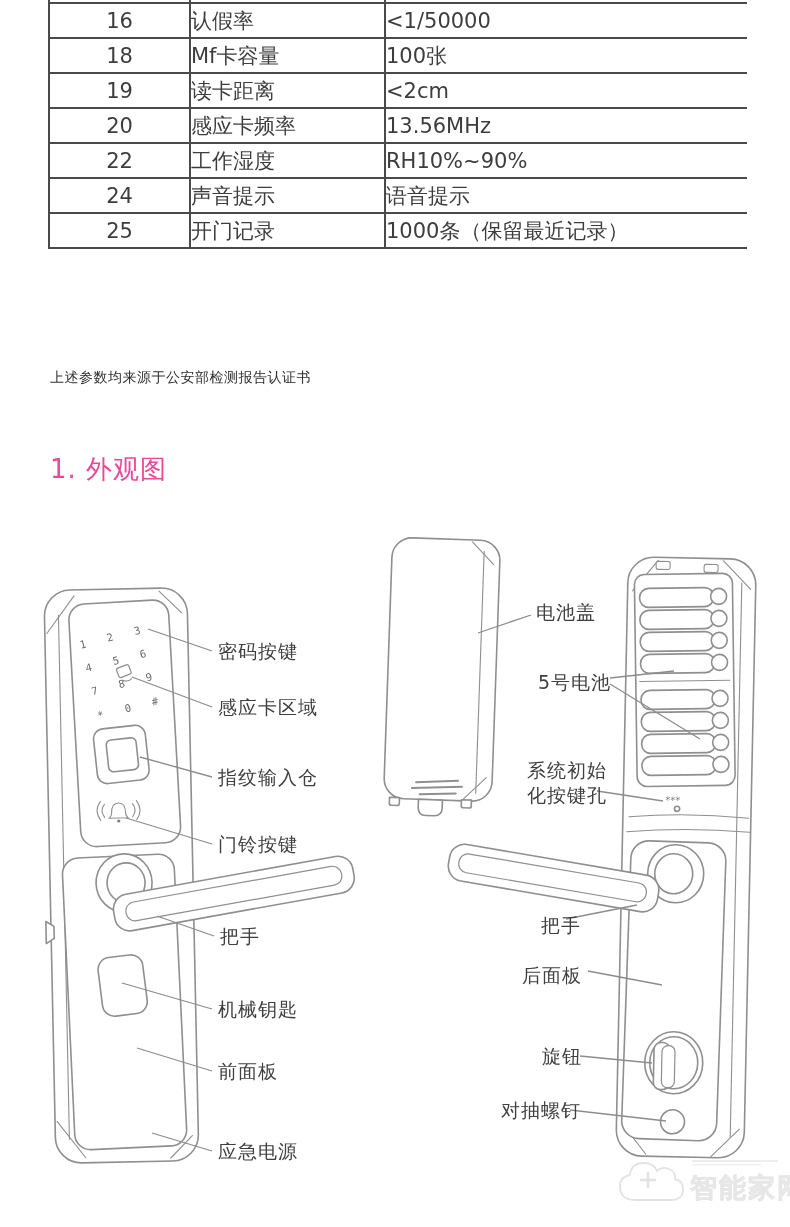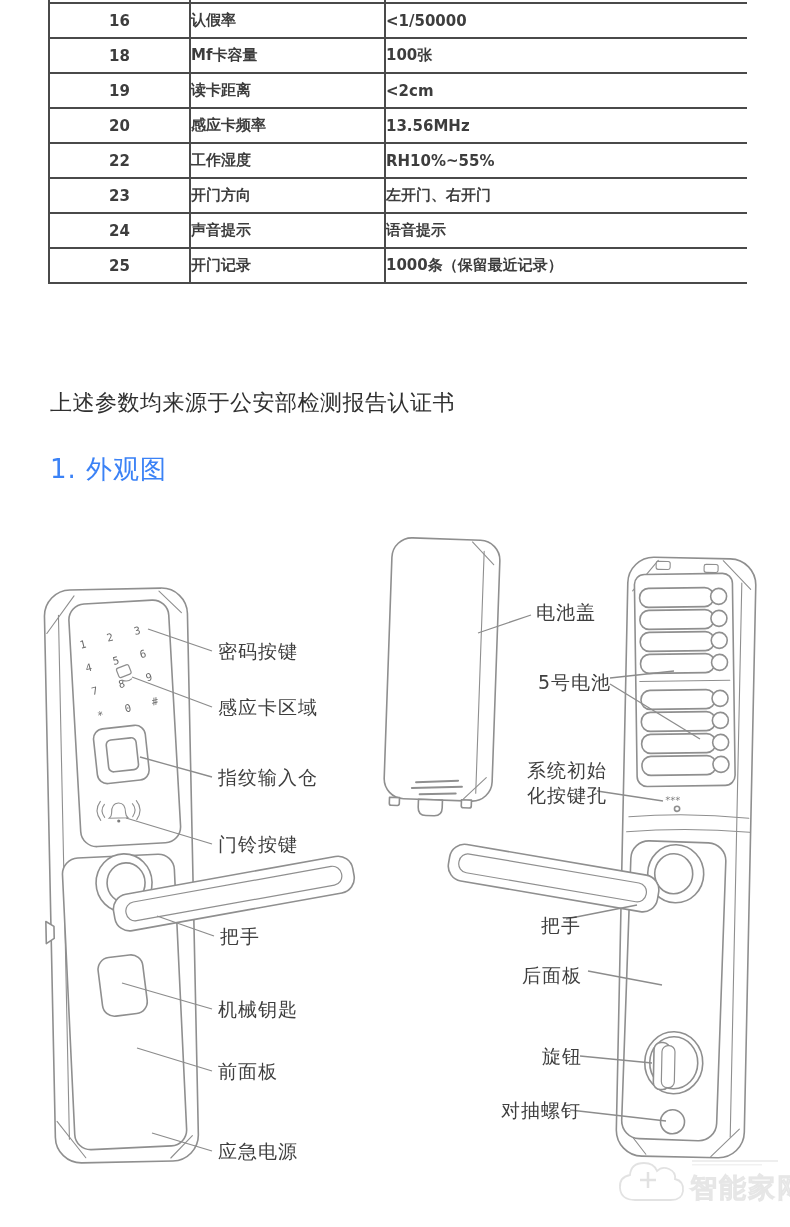--- a/index.html
+++ b/index.html
@@ -5,29 +5,29 @@
   html,body{margin:0;padding:0}
   body{
     width:790px;height:1227px;position:relative;background:#fff;
     font-family:"DejaVu Sans",sans-serif;color:#3d3d3d;overflow:hidden;
   }
   
   .table-wrap{position:absolute;top:0;left:48px;width:702px;height:357px;overflow:hidden}
   table.spec{border-collapse:collapse;table-layout:fixed;width:698px;margin-top:-33px}
   table.spec td{
     border:2px solid #4a4a4a;height:35px;box-sizing:border-box;
-    font-size:15px;color:#3d3d3d;padding:0;white-space:nowrap;overflow:hidden;font-weight:bold;
+    font-size:21px;color:#3d3d3d;padding:0;white-space:nowrap;overflow:hidden;
   }
   table.spec td:last-child{border-right:none}
   td.c-no{text-align:center;font-size:23px;color:#3f3f3f}
   td.c-name{padding-left:32px}
   td.c-value{padding-left:30px}
   
-  .note{position:absolute;left:50px;top:388px;font-size:22px;color:#2f2f2f;letter-spacing:0.5px}
-  .heading{position:absolute;left:50px;top:452px;font-size:26px;color:#3b82f6;letter-spacing:1px}
+  .note{position:absolute;left:50px;top:369px;font-size:14px;color:#2f2f2f;letter-spacing:0.5px}
+  .heading{position:absolute;left:50px;top:452px;font-size:26px;color:#ec4899;letter-spacing:1px}
   
   svg.diagram{position:absolute;left:0;top:505px}
   .art{stroke:#8f8f8f;stroke-width:1.6;fill:#fff;stroke-linejoin:round;stroke-linecap:round}
   .art-thin{stroke:#8f8f8f;stroke-width:1.1;fill:none;stroke-linecap:round}
   .leader{stroke:#8c8c8c;stroke-width:1.3;fill:none}
   .lbl{font-size:19px;fill:#3f3f3f;letter-spacing:1px}
   .key{font-family:"DejaVu Sans Mono",monospace;font-size:10.5px;fill:#6a6a6a;text-anchor:middle;stroke:none}
   .wm-text{font-size:27px;font-weight:bold;fill:#f4f4f4;stroke:#e2e2e2;stroke-width:0.8;letter-spacing:2px}
 </style>
 </head>
@@ -62,26 +62,21 @@
       <td class="c-value">&lt;2cm</td>
     </tr>
     <tr>
       <td class="c-no">20</td>
       <td class="c-name">感应卡频率</td>
       <td class="c-value">13.56MHz</td>
     </tr>
     <tr>
       <td class="c-no">22</td>
       <td class="c-name">工作湿度</td>
-      <td class="c-value">RH10%~55%</td>
-    </tr>
-    <tr>
-      <td class="c-no">23</td>
-      <td class="c-name">开门方向</td>
-      <td class="c-value">左开门、右开门</td>
+      <td class="c-value">RH10%~90%</td>
     </tr>
     <tr>
       <td class="c-no">24</td>
       <td class="c-name">声音提示</td>
       <td class="c-value">语音提示</td>
     </tr>
     <tr>
       <td class="c-no">25</td>
       <td class="c-name">开门记录</td>
       <td class="c-value">1000条（保留最近记录）</td>

